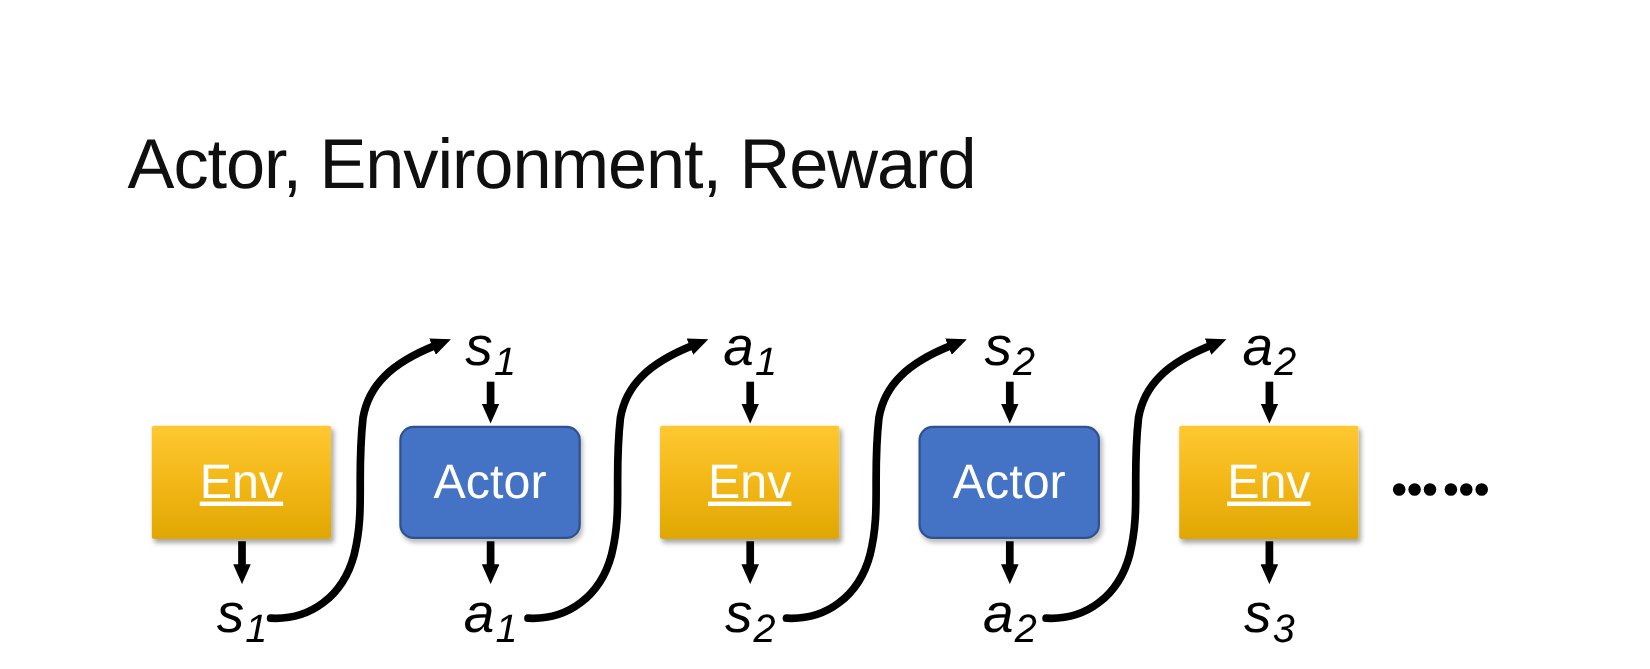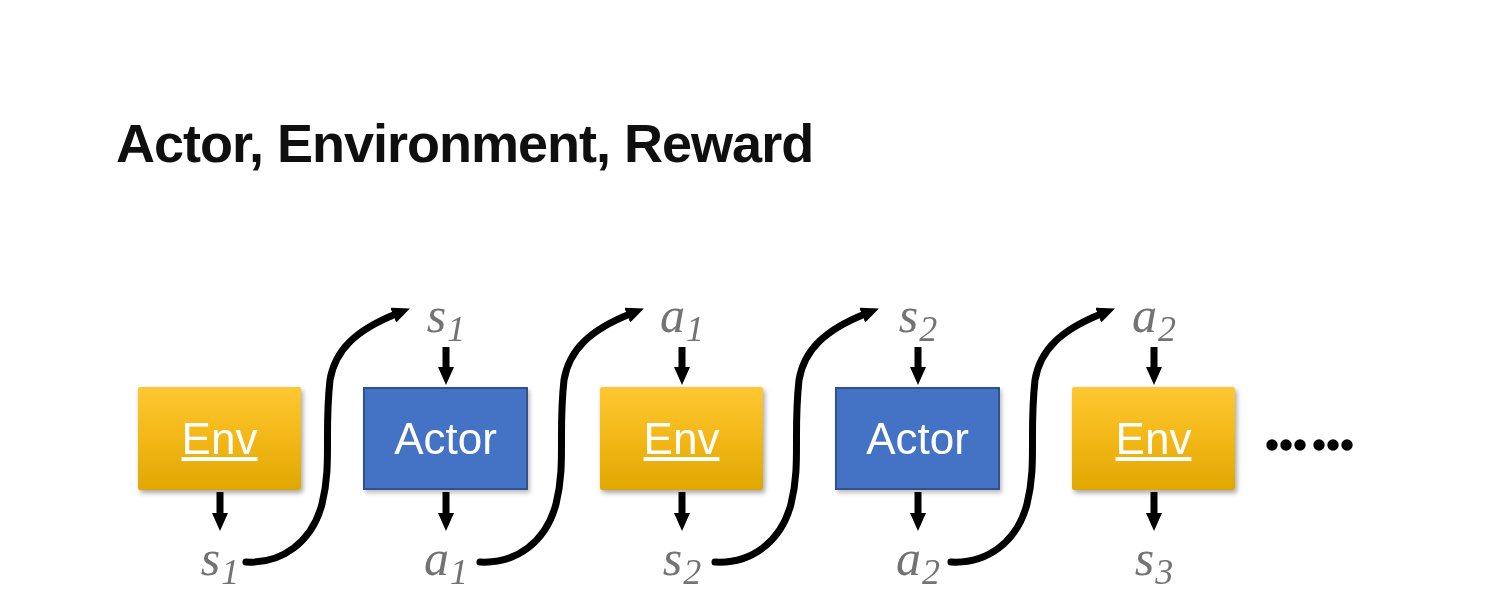--- a/index.html
+++ b/index.html
@@ -4,33 +4,33 @@
 <style>
   :root{
     --env-top:#FFC832; --env-mid:#F2B716; --env-bottom:#E0A702;
     --actor-fill:#4472C4; --actor-border:#2F528F;
     --arrow:#000000; --box-text:#FFFFFF; --title-color:#0f0f0f; --bg:#FFFFFF;
   }
   *{margin:0;padding:0;box-sizing:border-box;}
   html,body{width:1500px;height:608px;background:var(--bg);overflow:hidden;}
   .slide{position:relative;width:1500px;height:608px;background:var(--bg);
          font-family:"Liberation Sans",sans-serif;}
-  .slide-title{position:absolute;left:116px;top:112px;font-size:54px;font-weight:700;
+  .slide-title{position:absolute;left:116px;top:112px;font-size:64px;font-weight:400;
                letter-spacing:-1px;color:var(--title-color);white-space:nowrap;}
   .arrow-layer{position:absolute;left:0;top:0;width:1500px;height:608px;pointer-events:none;z-index:1;}
   .box{position:absolute;top:387px;height:103px;display:flex;align-items:center;justify-content:center;
-       font-size:44px;color:var(--box-text);z-index:2;}
+       font-size:44px;color:var(--box-text);z-index:2;border-radius:13px;}
   .box.env{background:linear-gradient(180deg,var(--env-top) 0%,var(--env-mid) 52%,var(--env-bottom) 100%);
            box-shadow:2px 3px 5px rgba(0,0,0,0.35);border-radius:2px;text-decoration:underline;}
   .box.actor{background:var(--actor-fill);border:2.5px solid var(--actor-border);
              box-shadow:2px 3px 4px rgba(0,0,0,0.25);}
   .b1{left:138px;width:163px;} .b2{left:363px;width:165px;} .b3{left:600px;width:163px;}
   .b4{left:835px;width:165px;} .b5{left:1072px;width:163px;}
   .mlabel{position:absolute;transform:translateX(-50%);z-index:2;white-space:nowrap;
-          font-family:Liberation Serif, serif;font-style:italic;font-size:50px;line-height:1;color:#737373;}
+          font-family:Liberation Sans, sans-serif;font-style:italic;font-size:50px;line-height:1;color:#000000;}
   .mlabel .msub{font-size:36px;position:relative;top:9px;margin-left:1px;}
   .toplab{top:290px;} .botlab{top:533px;}
   .lc1{left:220px;} .lc2{left:446px;} .lc3{left:682px;} .lc4{left:918px;} .lc5{left:1154px;}
 </style>
 </head>
 <body>
 
 <div class="slide">
 
   <h1 class="slide-title">Actor, Environment, Reward</h1>

